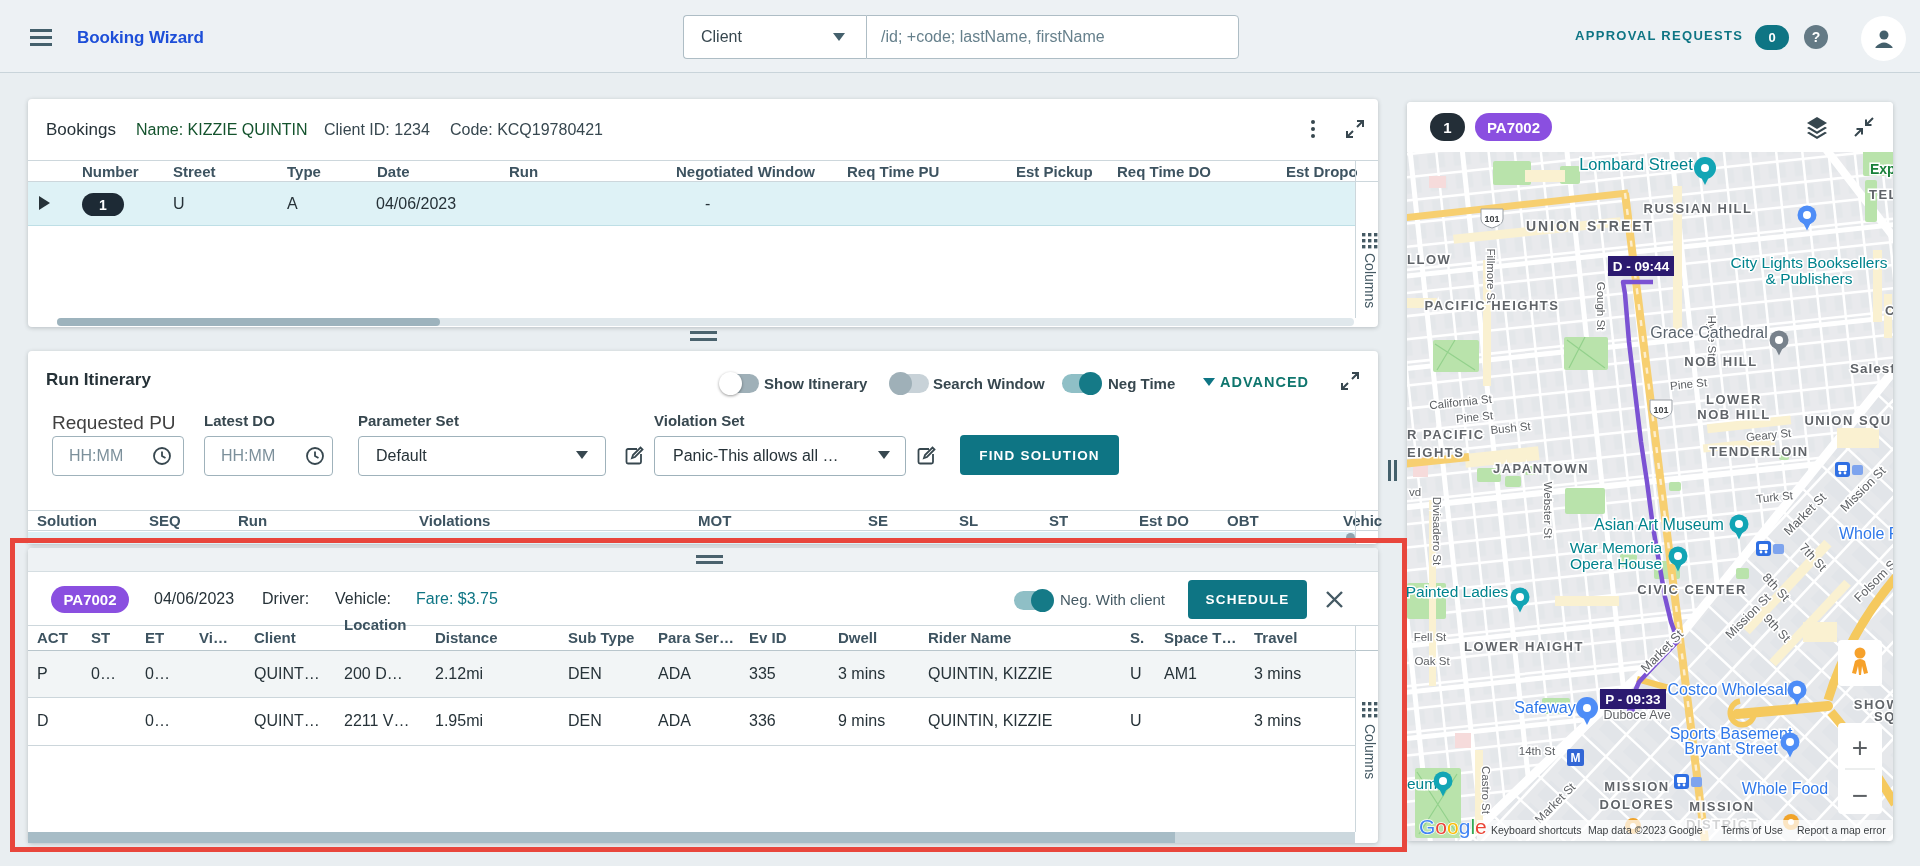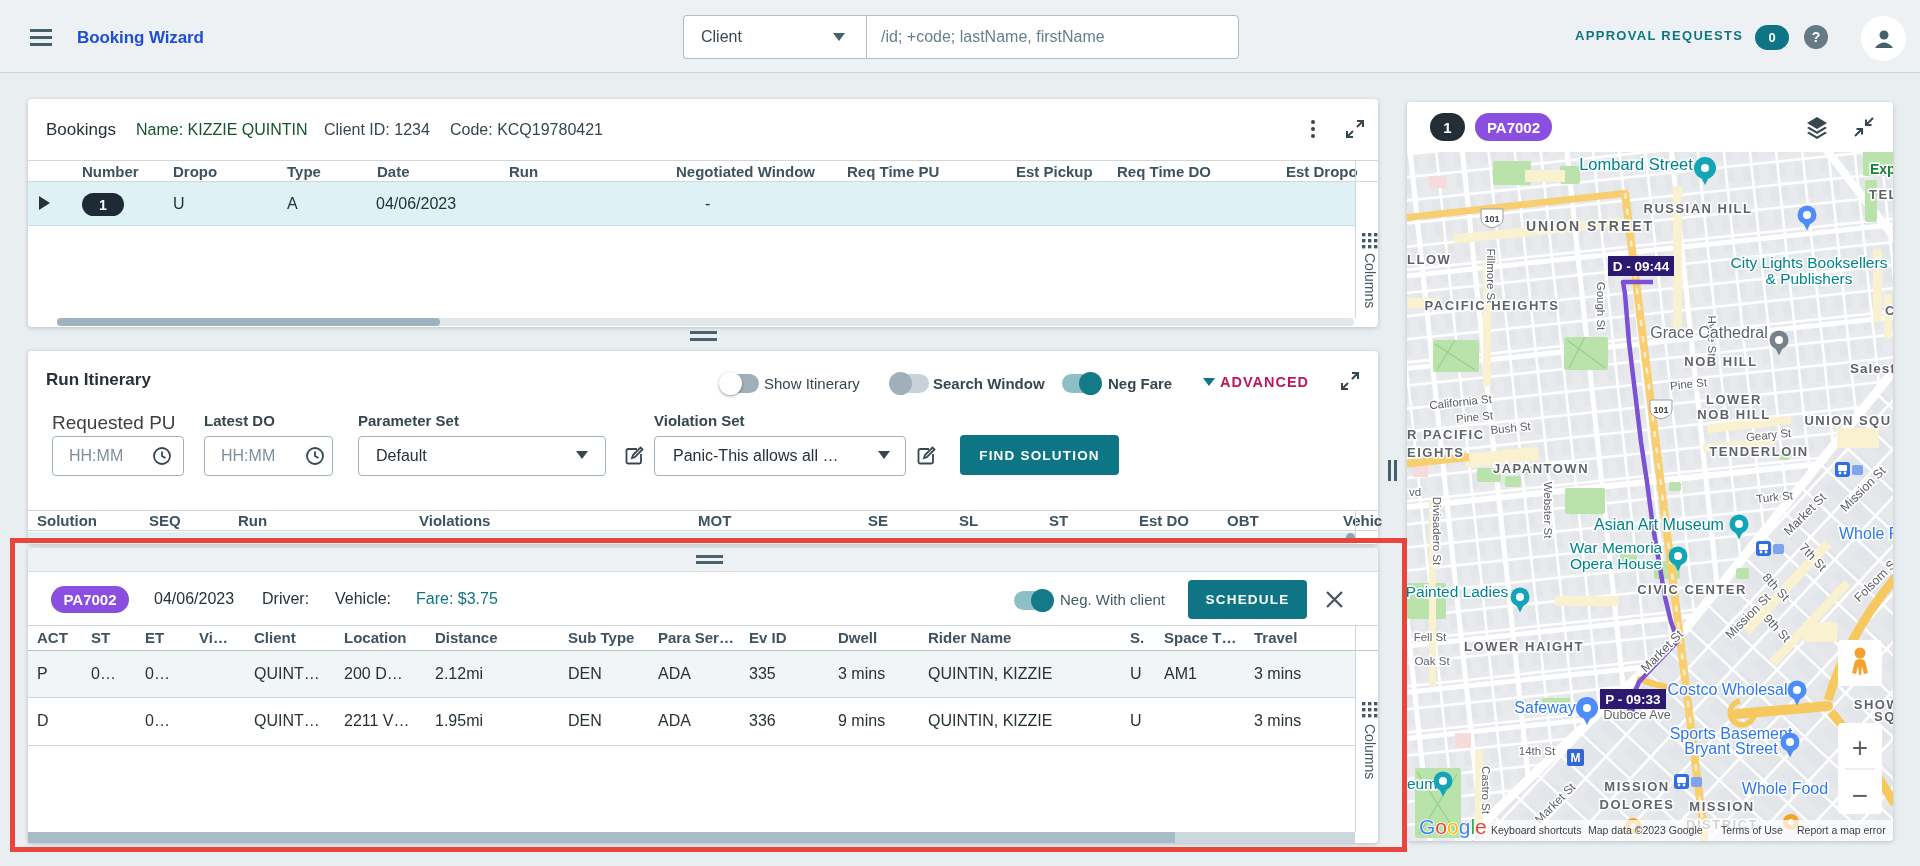--- a/index.html
+++ b/index.html
@@ -23,21 +23,21 @@
     <div class="ab" style="left:18px;top:21px;font-size:17px;font-weight:400;color:#263238">Bookings</div>
     <div class="ab" style="left:108px;top:22px;font-size:16px;color:#14532d">Name: KIZZIE QUINTIN</div>
     <div class="ab" style="left:296px;top:22px;font-size:16px;color:#37474f">Client ID: 1234</div>
     <div class="ab" style="left:422px;top:22px;font-size:16px;color:#37474f">Code: KCQ19780421</div>
     <div class="ab" style="left:1283px;top:21px;width:4px;height:4px;border-radius:50%;background:#37474f;box-shadow:0 7px 0 #37474f,0 14px 0 #37474f"></div>
     <svg class="ab" style="left:1317px;top:20px" width="20" height="20" viewBox="0 0 20 20" fill="none" stroke="#37474f" stroke-width="2">
       <path d="M12,8 L18,2 M12,2 h6 v6 M8,12 L2,18 M2,12 v6 h6"></path>
     </svg>
     <div class="ab" style="left:0;top:61px;width:1350px;height:22px;border-top:1px solid #cdd7dc;border-bottom:1px solid #cdd7dc"></div>
     <div class="hd" style="left:54px;top:64px">Number</div>
-    <div class="hd" style="left:145px;top:64px">Dropo</div>
+    <div class="hd" style="left:145px;top:64px">Street</div>
     <div class="hd" style="left:259px;top:64px">Type</div>
     <div class="hd" style="left:349px;top:64px">Date</div>
     <div class="hd" style="left:481px;top:64px">Run</div>
     <div class="hd" style="left:648px;top:64px">Negotiated Window</div>
     <div class="hd" style="left:819px;top:64px">Req Time PU</div>
     <div class="hd" style="left:988px;top:64px">Est Pickup</div>
     <div class="hd" style="left:1089px;top:64px">Req Time DO</div>
     <div class="hd" style="left:1258px;top:64px">Est Dropo</div>
     <div class="ab" style="left:0;top:83px;width:1327px;height:44px;background:#def2f6;border-bottom:1px solid #bedfe6"></div>
     <div class="ab" style="left:11px;top:97px;width:0;height:0;border-top:7px solid transparent;border-bottom:7px solid transparent;border-left:11px solid #263238"></div>
@@ -61,29 +61,29 @@
     <div class="ab vtext" style="left:1334px;top:154px">Columns</div>
     <div class="ab" style="left:29px;top:219px;width:1297px;height:8px;border-radius:4px;background:#e0e8ec"></div>
     <div class="ab" style="left:29px;top:219px;width:383px;height:8px;border-radius:4px;background:#9db3bd"></div>
   </div>
 <div class="ab" style="left:690px;top:331px;width:27px;height:3px;background:#4a626d"></div>
 <div class="ab" style="left:690px;top:338px;width:27px;height:3px;background:#4a626d"></div>
 <div class="card" style="left:28px;top:351px;width:1350px;height:193px">
     <div class="ab" style="left:18px;top:19px;font-size:17px;font-weight:700;color:#263238">Run Itinerary</div>
     <div class="ab" style="left:693px;top:23px;width:38px;height:19px;border-radius:10px;background:#9fb0b8"></div>
     <div class="ab" style="left:691px;top:21px;width:23px;height:23px;border-radius:50%;background:#fff;box-shadow:0 1px 3px rgba(0,0,0,.4)"></div>
-    <div class="ab" style="left:736px;top:24px;font-size:15px;font-weight:400;color:#37474f">Show Itinerary</div>
+    <div class="ab" style="left:736px;top:24px;font-size:15px;font-weight:700;color:#37474f">Show Itinerary</div>
     <div class="ab" style="left:863px;top:23px;width:38px;height:19px;border-radius:10px;background:#c8d2d8"></div>
     <div class="ab" style="left:861px;top:21px;width:23px;height:23px;border-radius:50%;background:#9fb0b8"></div>
     <div class="ab" style="left:905px;top:24px;font-size:15px;font-weight:700;color:#37474f">Search Window</div>
     <div class="ab" style="left:1034px;top:23px;width:38px;height:19px;border-radius:10px;background:#8fbfc6"></div>
     <div class="ab" style="left:1051px;top:21px;width:23px;height:23px;border-radius:50%;background:#157a87"></div>
-    <div class="ab" style="left:1080px;top:24px;font-size:15px;font-weight:700;color:#37474f">Neg Fare</div>
+    <div class="ab" style="left:1080px;top:24px;font-size:15px;font-weight:700;color:#37474f">Neg Time</div>
     <div class="ab" style="left:1175px;top:27px;width:0;height:0;border-left:6px solid transparent;border-right:6px solid transparent;border-top:8px solid #0e7584"></div>
-    <div class="ab" style="left:1192px;top:23px;font-size:14.5px;font-weight:700;letter-spacing:1px;color:#be185d">ADVANCED</div>
+    <div class="ab" style="left:1192px;top:23px;font-size:14.5px;font-weight:700;letter-spacing:1px;color:#0f766e">ADVANCED</div>
     <svg class="ab" style="left:1312px;top:20px" width="20" height="20" viewBox="0 0 20 20" fill="none" stroke="#37474f" stroke-width="2">
       <path d="M12,8 L18,2 M12,2 h6 v6 M8,12 L2,18 M2,12 v6 h6 M2,18 l6,-6 M18,2 l-6,6"></path>
     </svg>
     <div class="ab" style="left:24px;top:61px;font-size:19px;font-weight:400;color:#404040">Requested PU</div>
     <div class="ab" style="left:176px;top:61px;font-size:15px;font-weight:700;color:#37474f">Latest DO</div>
     <div class="ab" style="left:330px;top:61px;font-size:15px;font-weight:700;color:#37474f">Parameter Set</div>
     <div class="ab" style="left:626px;top:61px;font-size:15px;font-weight:700;color:#37474f">Violation Set</div>
     <div class="ab" style="left:24px;top:85px;width:132px;height:40px;border:1px solid #9fb2bb;border-radius:4px;background:#fff"></div>
     <div class="ab" style="left:176px;top:85px;width:129px;height:40px;border:1px solid #9fb2bb;border-radius:4px;background:#fff"></div>
     <div class="ab" style="left:330px;top:85px;width:248px;height:40px;border:1px solid #9fb2bb;border-radius:4px;background:#fff"></div>
@@ -144,21 +144,21 @@
     <div class="ab tealbtn" style="left:1160px;top:32px;width:119px;height:39px">SCHEDULE</div>
     <svg class="ab" style="left:1297px;top:42px" width="19" height="19" viewBox="0 0 19 19" stroke="#455a64" stroke-width="2.4">
       <path d="M2,2 L17,17 M17,2 L2,17"></path>
     </svg>
     <div class="ab" style="left:0;top:77px;width:1350px;height:26px;border-top:1px solid #cdd7dc;border-bottom:1px solid #b9c6cc"></div>
     <div class="hd" style="left:9px;top:81px">ACT</div>
     <div class="hd" style="left:63px;top:81px">ST</div>
     <div class="hd" style="left:117px;top:81px">ET</div>
     <div class="hd" style="left:171px;top:81px">Vi…</div>
     <div class="hd" style="left:226px;top:81px">Client</div>
-    <div class="hd" style="left:316px;top:81px">Location</div>
+    <div class="hd" style="left:316px;top:68px">Location</div>
     <div class="hd" style="left:407px;top:81px">Distance</div>
     <div class="hd" style="left:540px;top:81px">Sub Type</div>
     <div class="hd" style="left:630px;top:81px">Para Ser…</div>
     <div class="hd" style="left:721px;top:81px">Ev ID</div>
     <div class="hd" style="left:810px;top:81px">Dwell</div>
     <div class="hd" style="left:900px;top:81px">Rider Name</div>
     <div class="hd" style="left:1102px;top:81px">S.</div>
     <div class="hd" style="left:1136px;top:81px">Space T…</div>
     <div class="hd" style="left:1226px;top:81px">Travel</div>
     <div class="ab" style="left:0;top:103px;width:1327px;height:47px;background:#f2f5f6;border-bottom:1px solid #ccd6db"></div>

